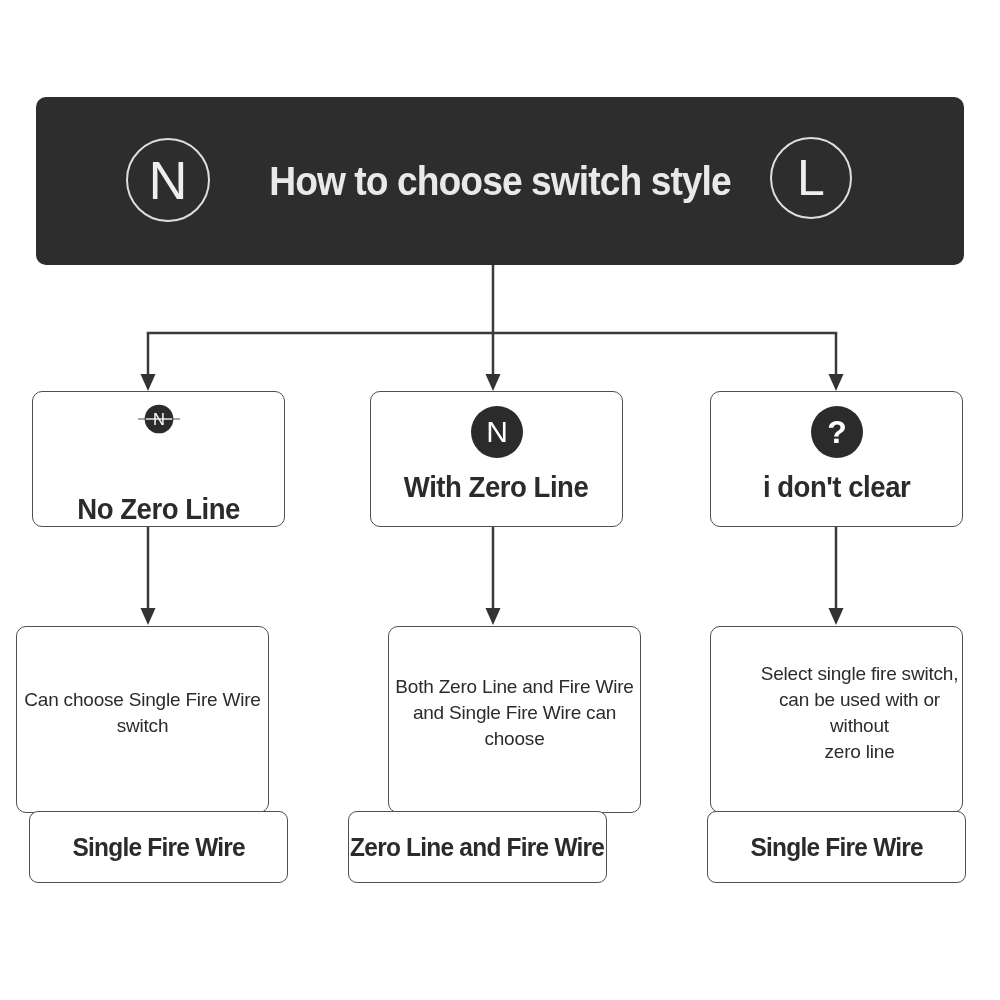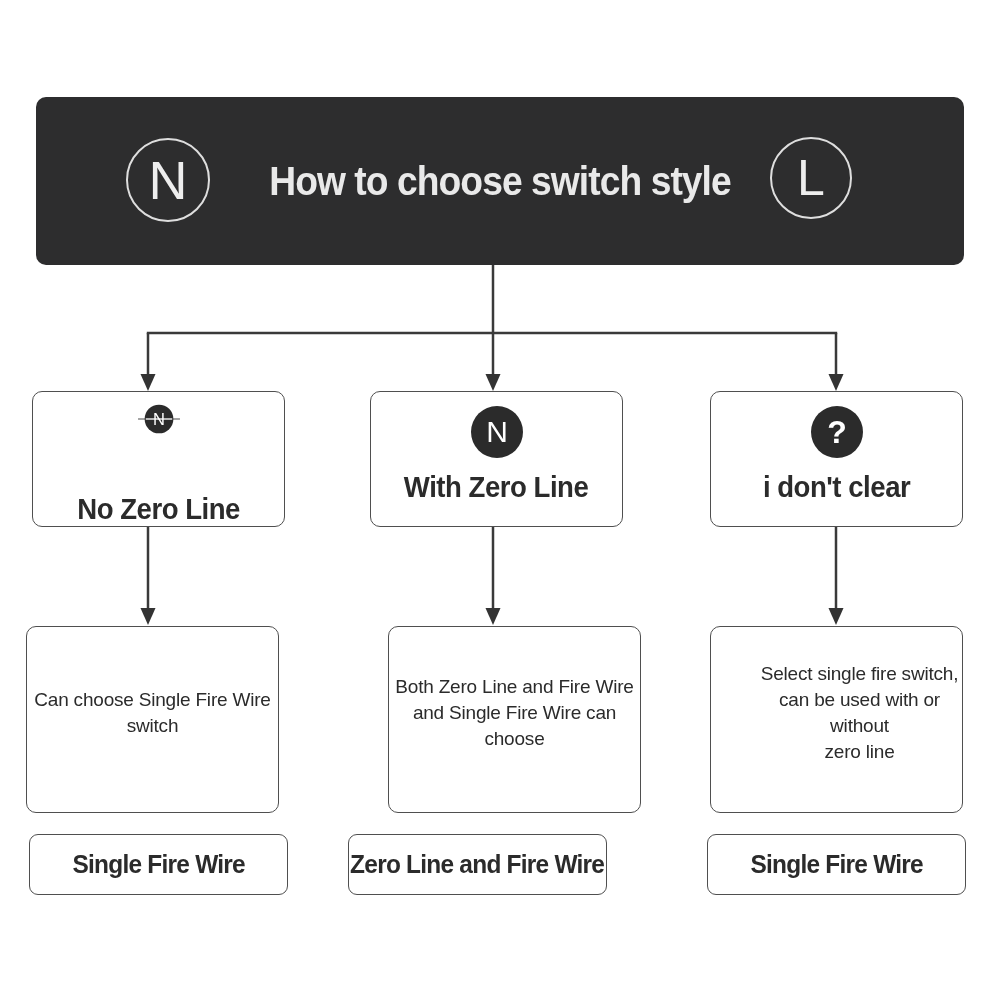--- a/index.html
+++ b/index.html
@@ -93,44 +93,44 @@
   .desc {
     position: absolute;
     top: 626px;
     width: 253px; height: 187px;
     background: #ffffff;
     border: 1.5px solid #4f4f4f;
     border-radius: 10px;
     box-sizing: border-box;
     display: flex; align-items: center; justify-content: center;
   }
-  .desc-0 { left: 26px; }
+  .desc-0 { left: 16px; }
   .desc-1 { left: 388px; }
   .desc-2 { left: 710px; padding-left: 46px; }
   .desc-text {
     font-size: 19px;
     line-height: 26px;
     font-weight: 500;
     color: #2b2b2b;
     text-align: center;
     white-space: pre-line;
     letter-spacing: -0.2px;
     padding-bottom: 14px;
   }
 
   
   .result {
     position: absolute;
     top: 811px;
-    width: 259px; height: 61px;
+    width: 259px; height: 72px;
     background: #ffffff;
     border: 1.5px solid #4f4f4f;
     border-radius: 9px;
     box-sizing: border-box;
-    display: flex; align-items: center; justify-content: center; margin-top: 23px;
+    display: flex; align-items: center; justify-content: center;
   }
   .result-0 { left: 29px; }
   .result-1 { left: 348px; }
   .result-2 { left: 707px; }
   .result-text {
     font-size: 26px;
     font-weight: 700;
     color: #2b2b2b;
     letter-spacing: -0.8px;
     transform: scaleX(0.94);

